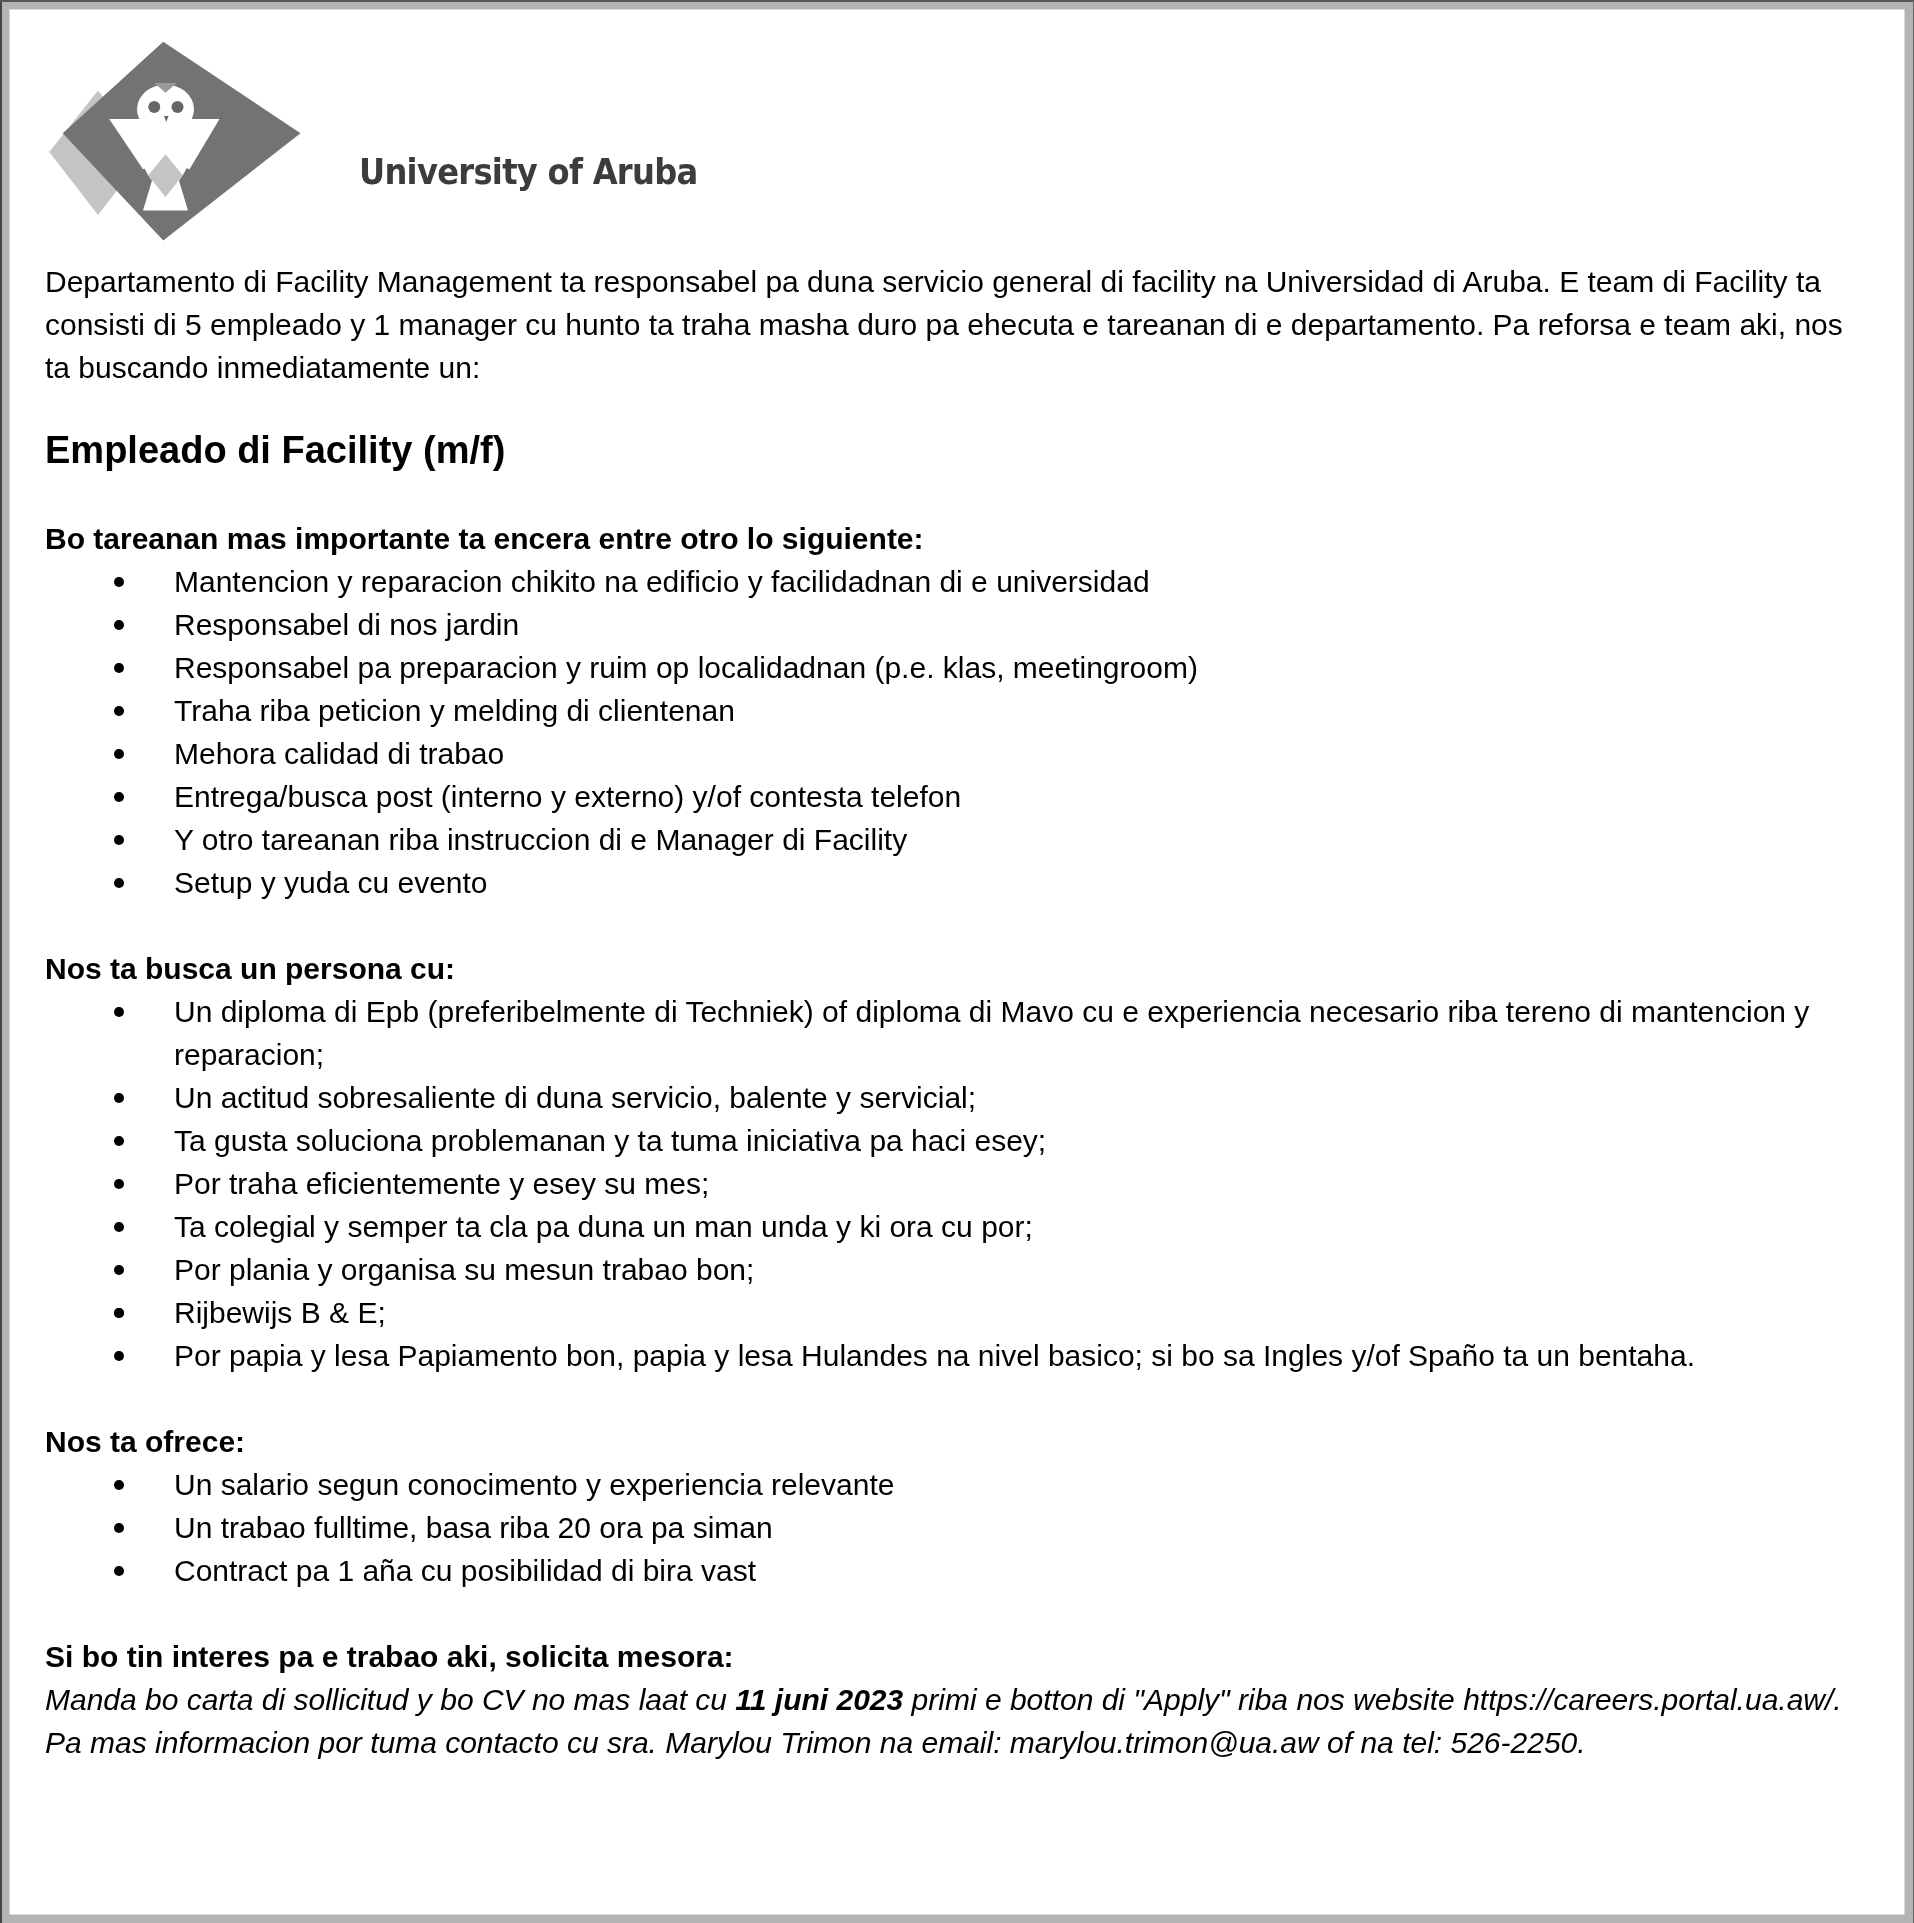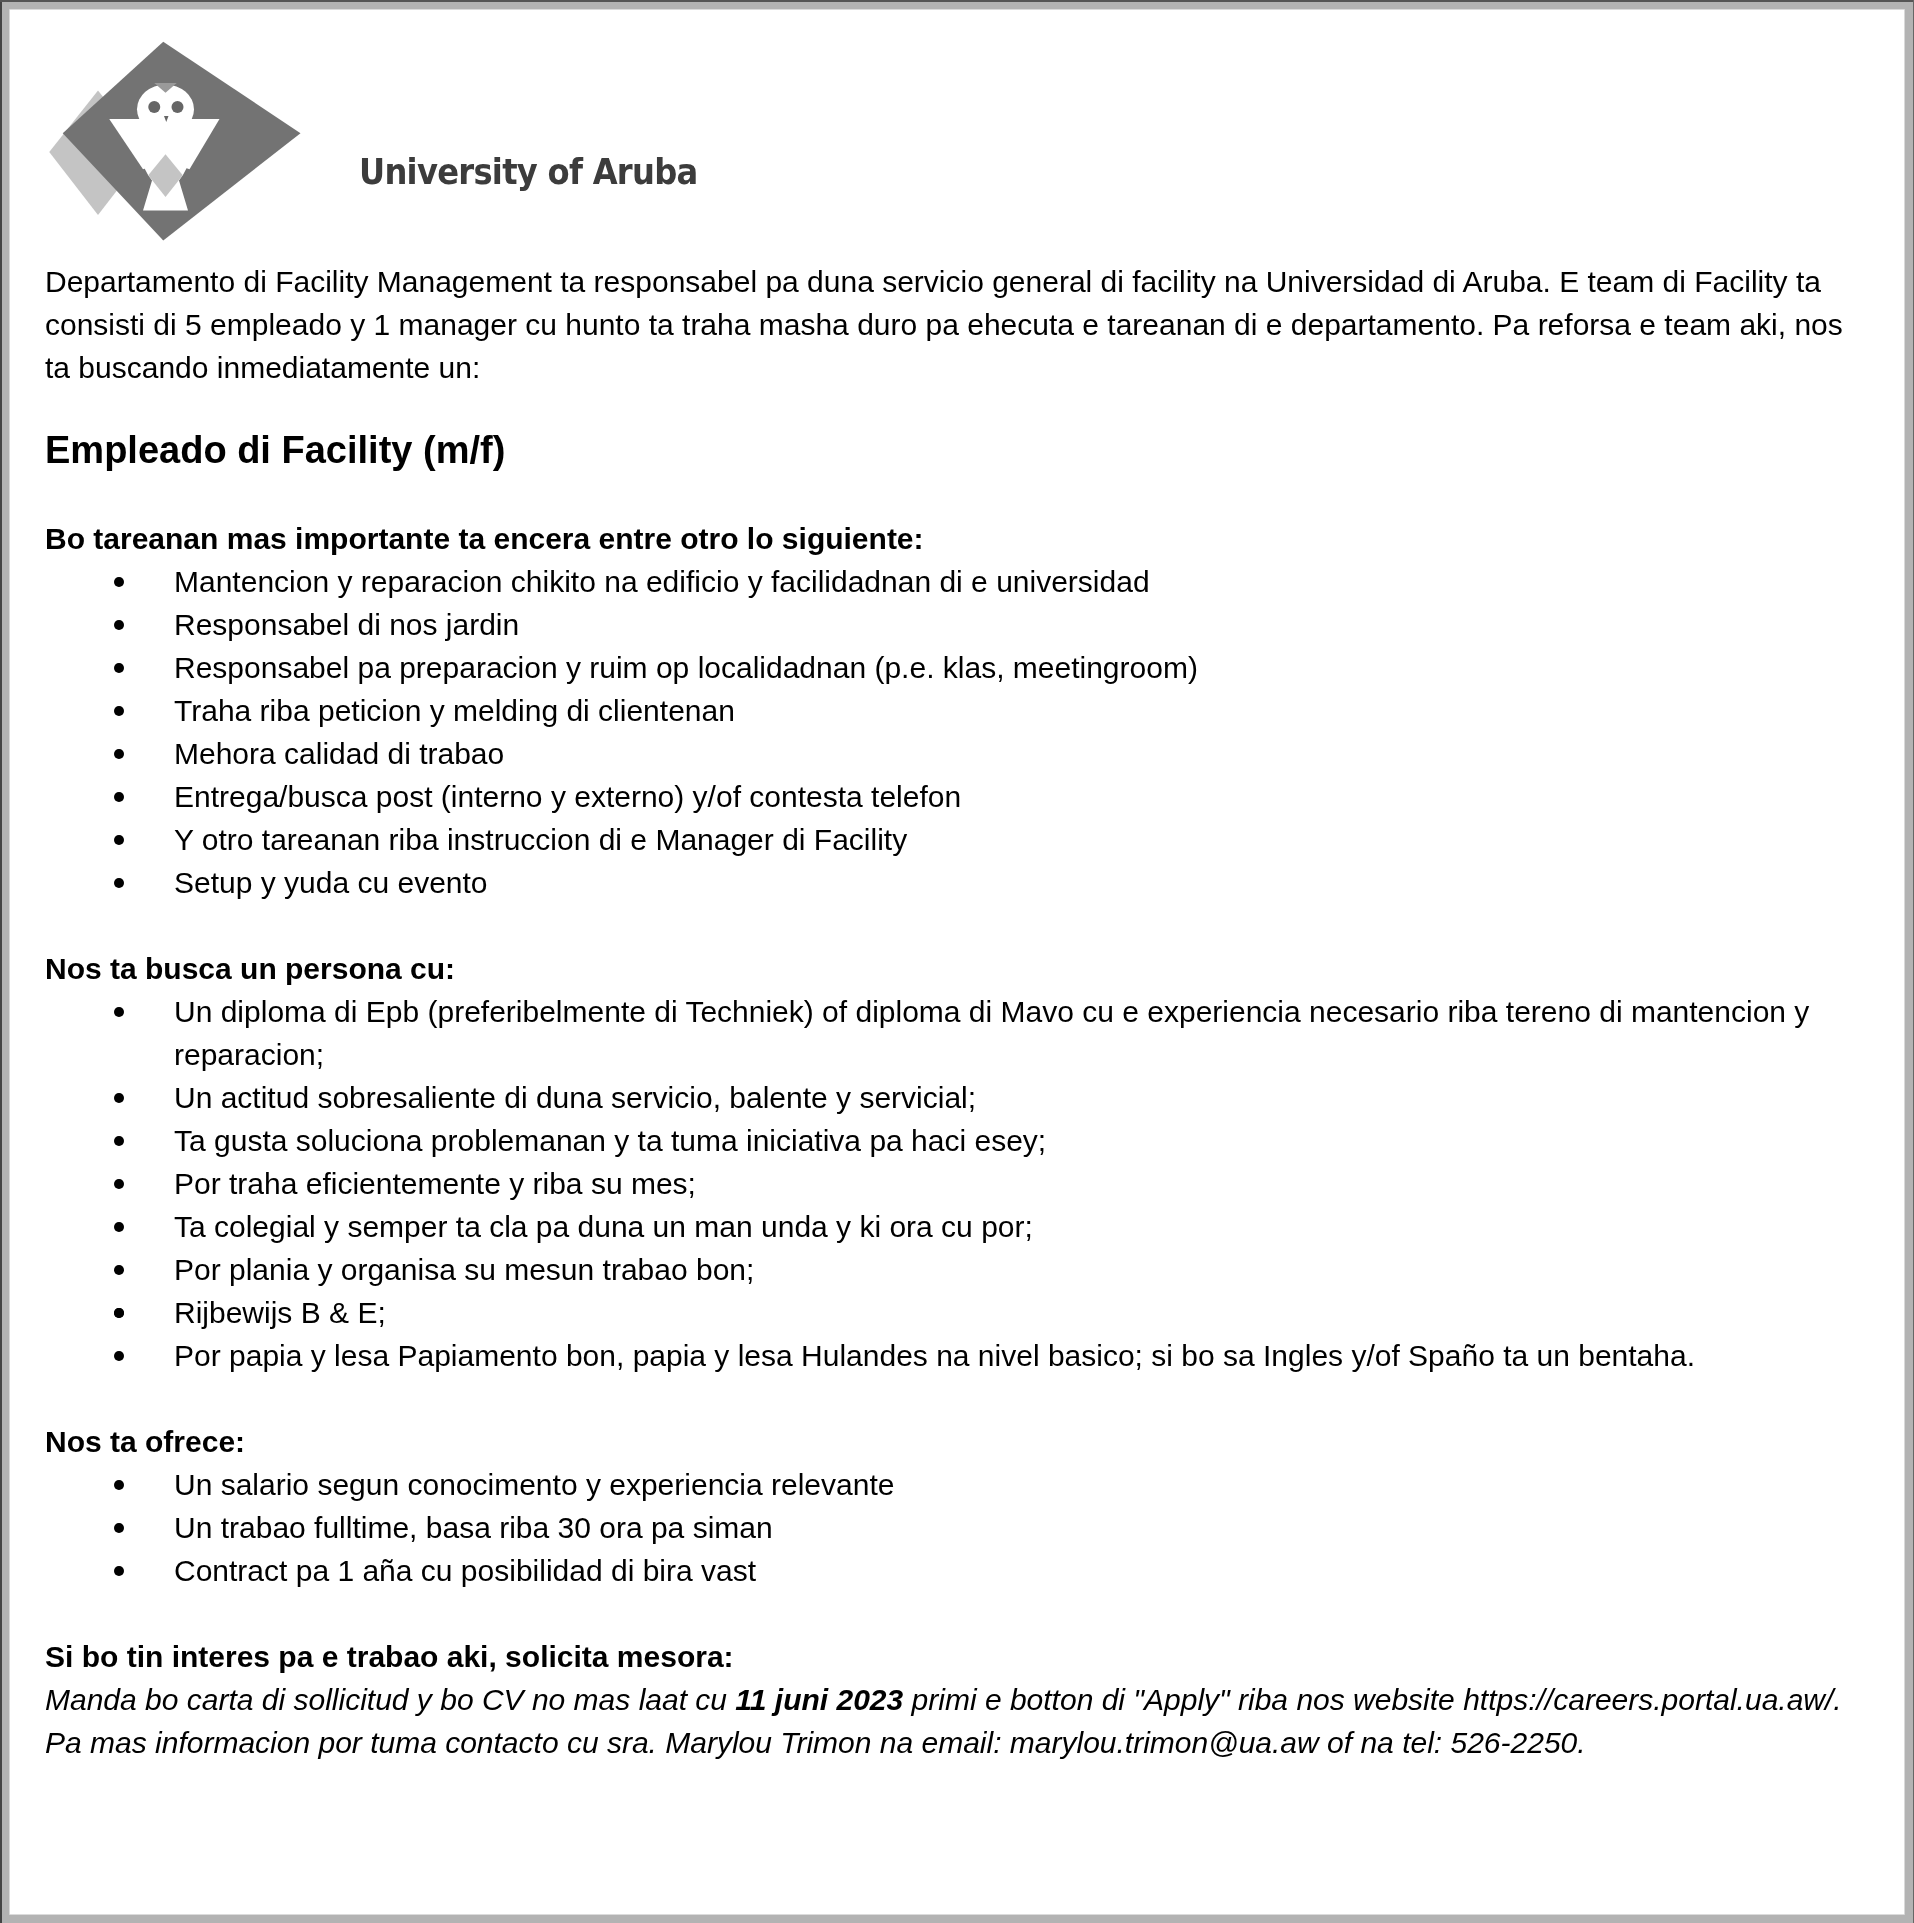--- a/index.html
+++ b/index.html
@@ -124,34 +124,34 @@
       <li><span class="bullet"></span><span>Setup y yuda cu evento</span></li>
     </ul>
   </div>
 
   <div class="section">
     <p class="section-heading">Nos ta busca un persona cu:</p>
     <ul class="list">
       <li><span class="bullet"></span><span>Un diploma di Epb (preferibelmente di Techniek) of diploma di Mavo cu e experiencia necesario riba tereno di mantencion y reparacion;</span></li>
       <li><span class="bullet"></span><span>Un actitud sobresaliente di duna servicio, balente y servicial;</span></li>
       <li><span class="bullet"></span><span>Ta gusta soluciona problemanan y ta tuma iniciativa pa haci esey;</span></li>
-      <li><span class="bullet"></span><span>Por traha eficientemente y riba su mes;</span></li>
+      <li><span class="bullet"></span><span>Por traha eficientemente y esey su mes;</span></li>
       <li><span class="bullet"></span><span>Ta colegial y semper ta cla pa duna un man unda y ki ora cu por;</span></li>
       <li><span class="bullet"></span><span>Por plania y organisa su mesun trabao bon;</span></li>
       <li><span class="bullet"></span></li>
       <li><span class="bullet"></span><span>Rijbewijs B &amp; E;</span></li>
       <li><span class="bullet"></span><span>Por papia y lesa Papiamento bon, papia y lesa Hulandes na nivel basico; si bo sa Ingles y/of Spaño ta un bentaha.</span></li>
     </ul>
   </div>
 
   <div class="section">
     <p class="section-heading">Nos ta ofrece:</p>
     <ul class="list">
       <li><span class="bullet"></span><span>Un salario segun conocimento y experiencia relevante</span></li>
-      <li><span class="bullet"></span><span>Un trabao fulltime, basa riba 30 ora pa siman</span></li>
+      <li><span class="bullet"></span><span>Un trabao fulltime, basa riba 20 ora pa siman</span></li>
       <li><span class="bullet"></span><span>Contract pa 1 aña cu posibilidad di bira vast</span></li>
     </ul>
   </div>
 
   <div class="section-apply">
     <p class="section-heading">Si bo tin interes pa e trabao aki, solicita mesora:</p>
     <p class="apply-text"><span>Manda bo carta di sollicitud y bo CV no mas laat cu </span><b>11 juni 2023</b><span> primi e botton di "Apply" riba nos website </span><span>https://careers.portal.ua.aw/</span><span>. Pa mas informacion por tuma contacto cu sra. Marylou Trimon na email: </span><span>marylou.trimon@ua.aw</span><span> of na tel: </span><span>526-2250</span><span>.</span></p>
   </div>
 </div>
 

